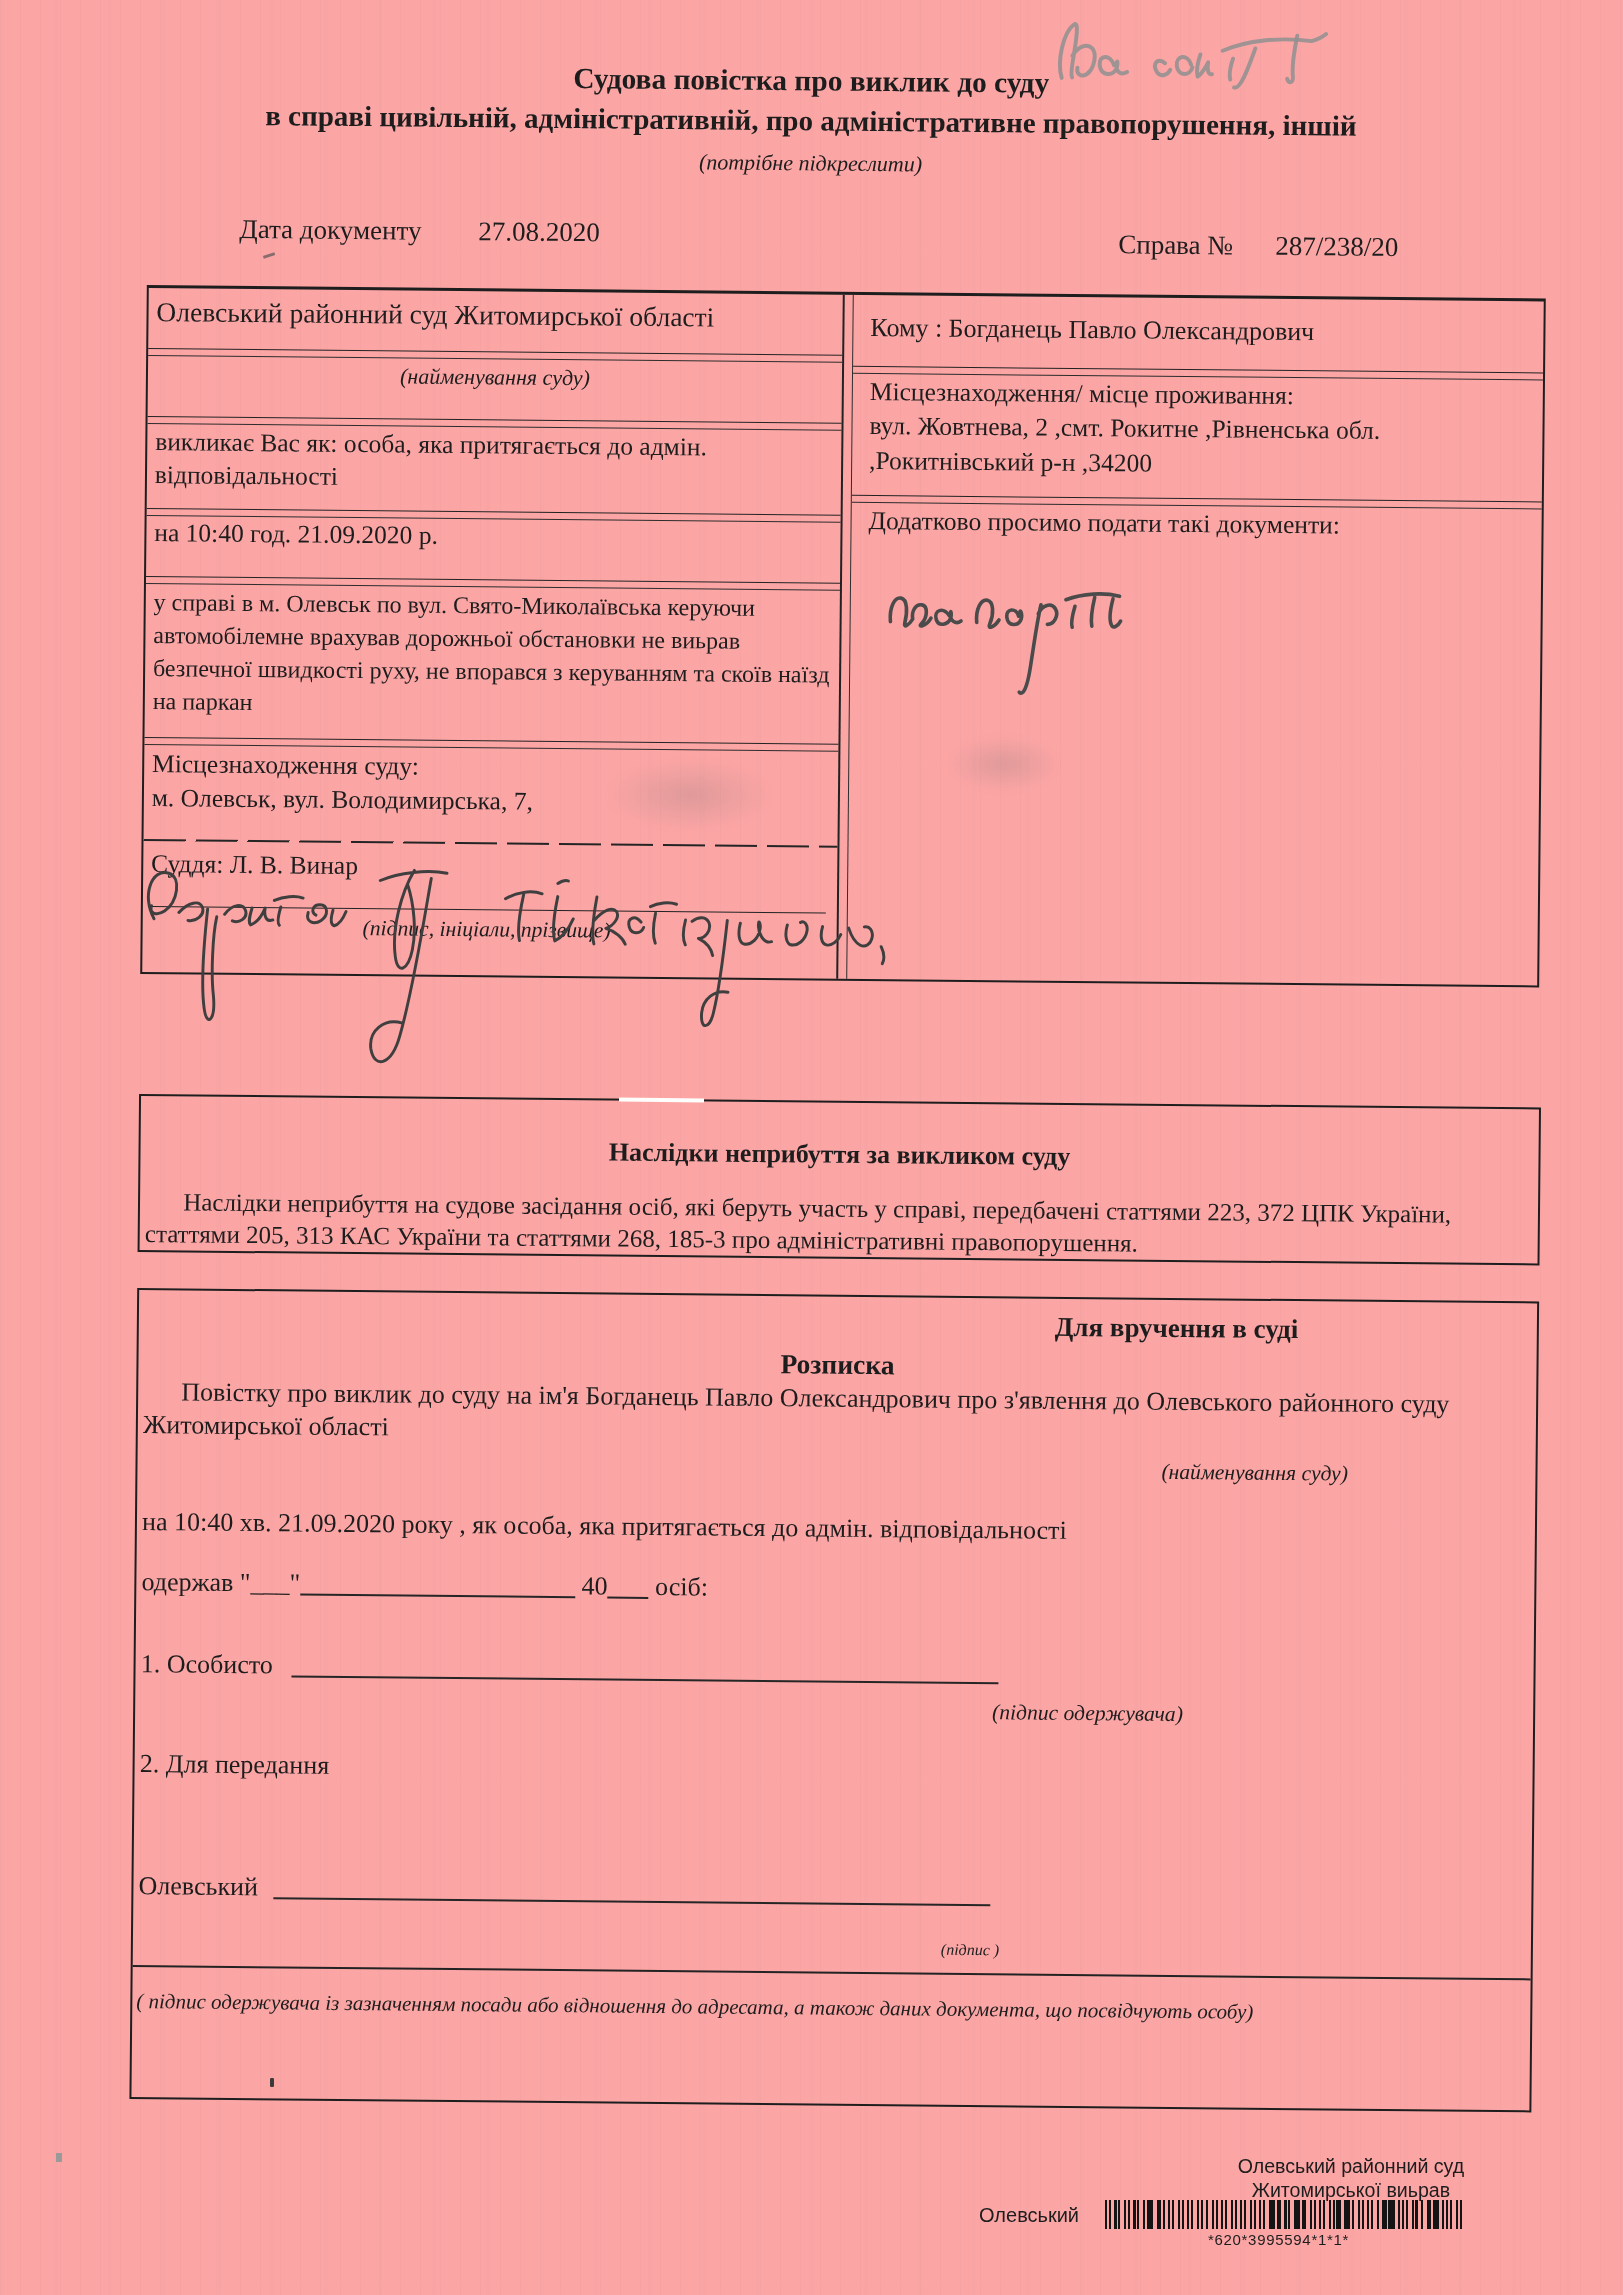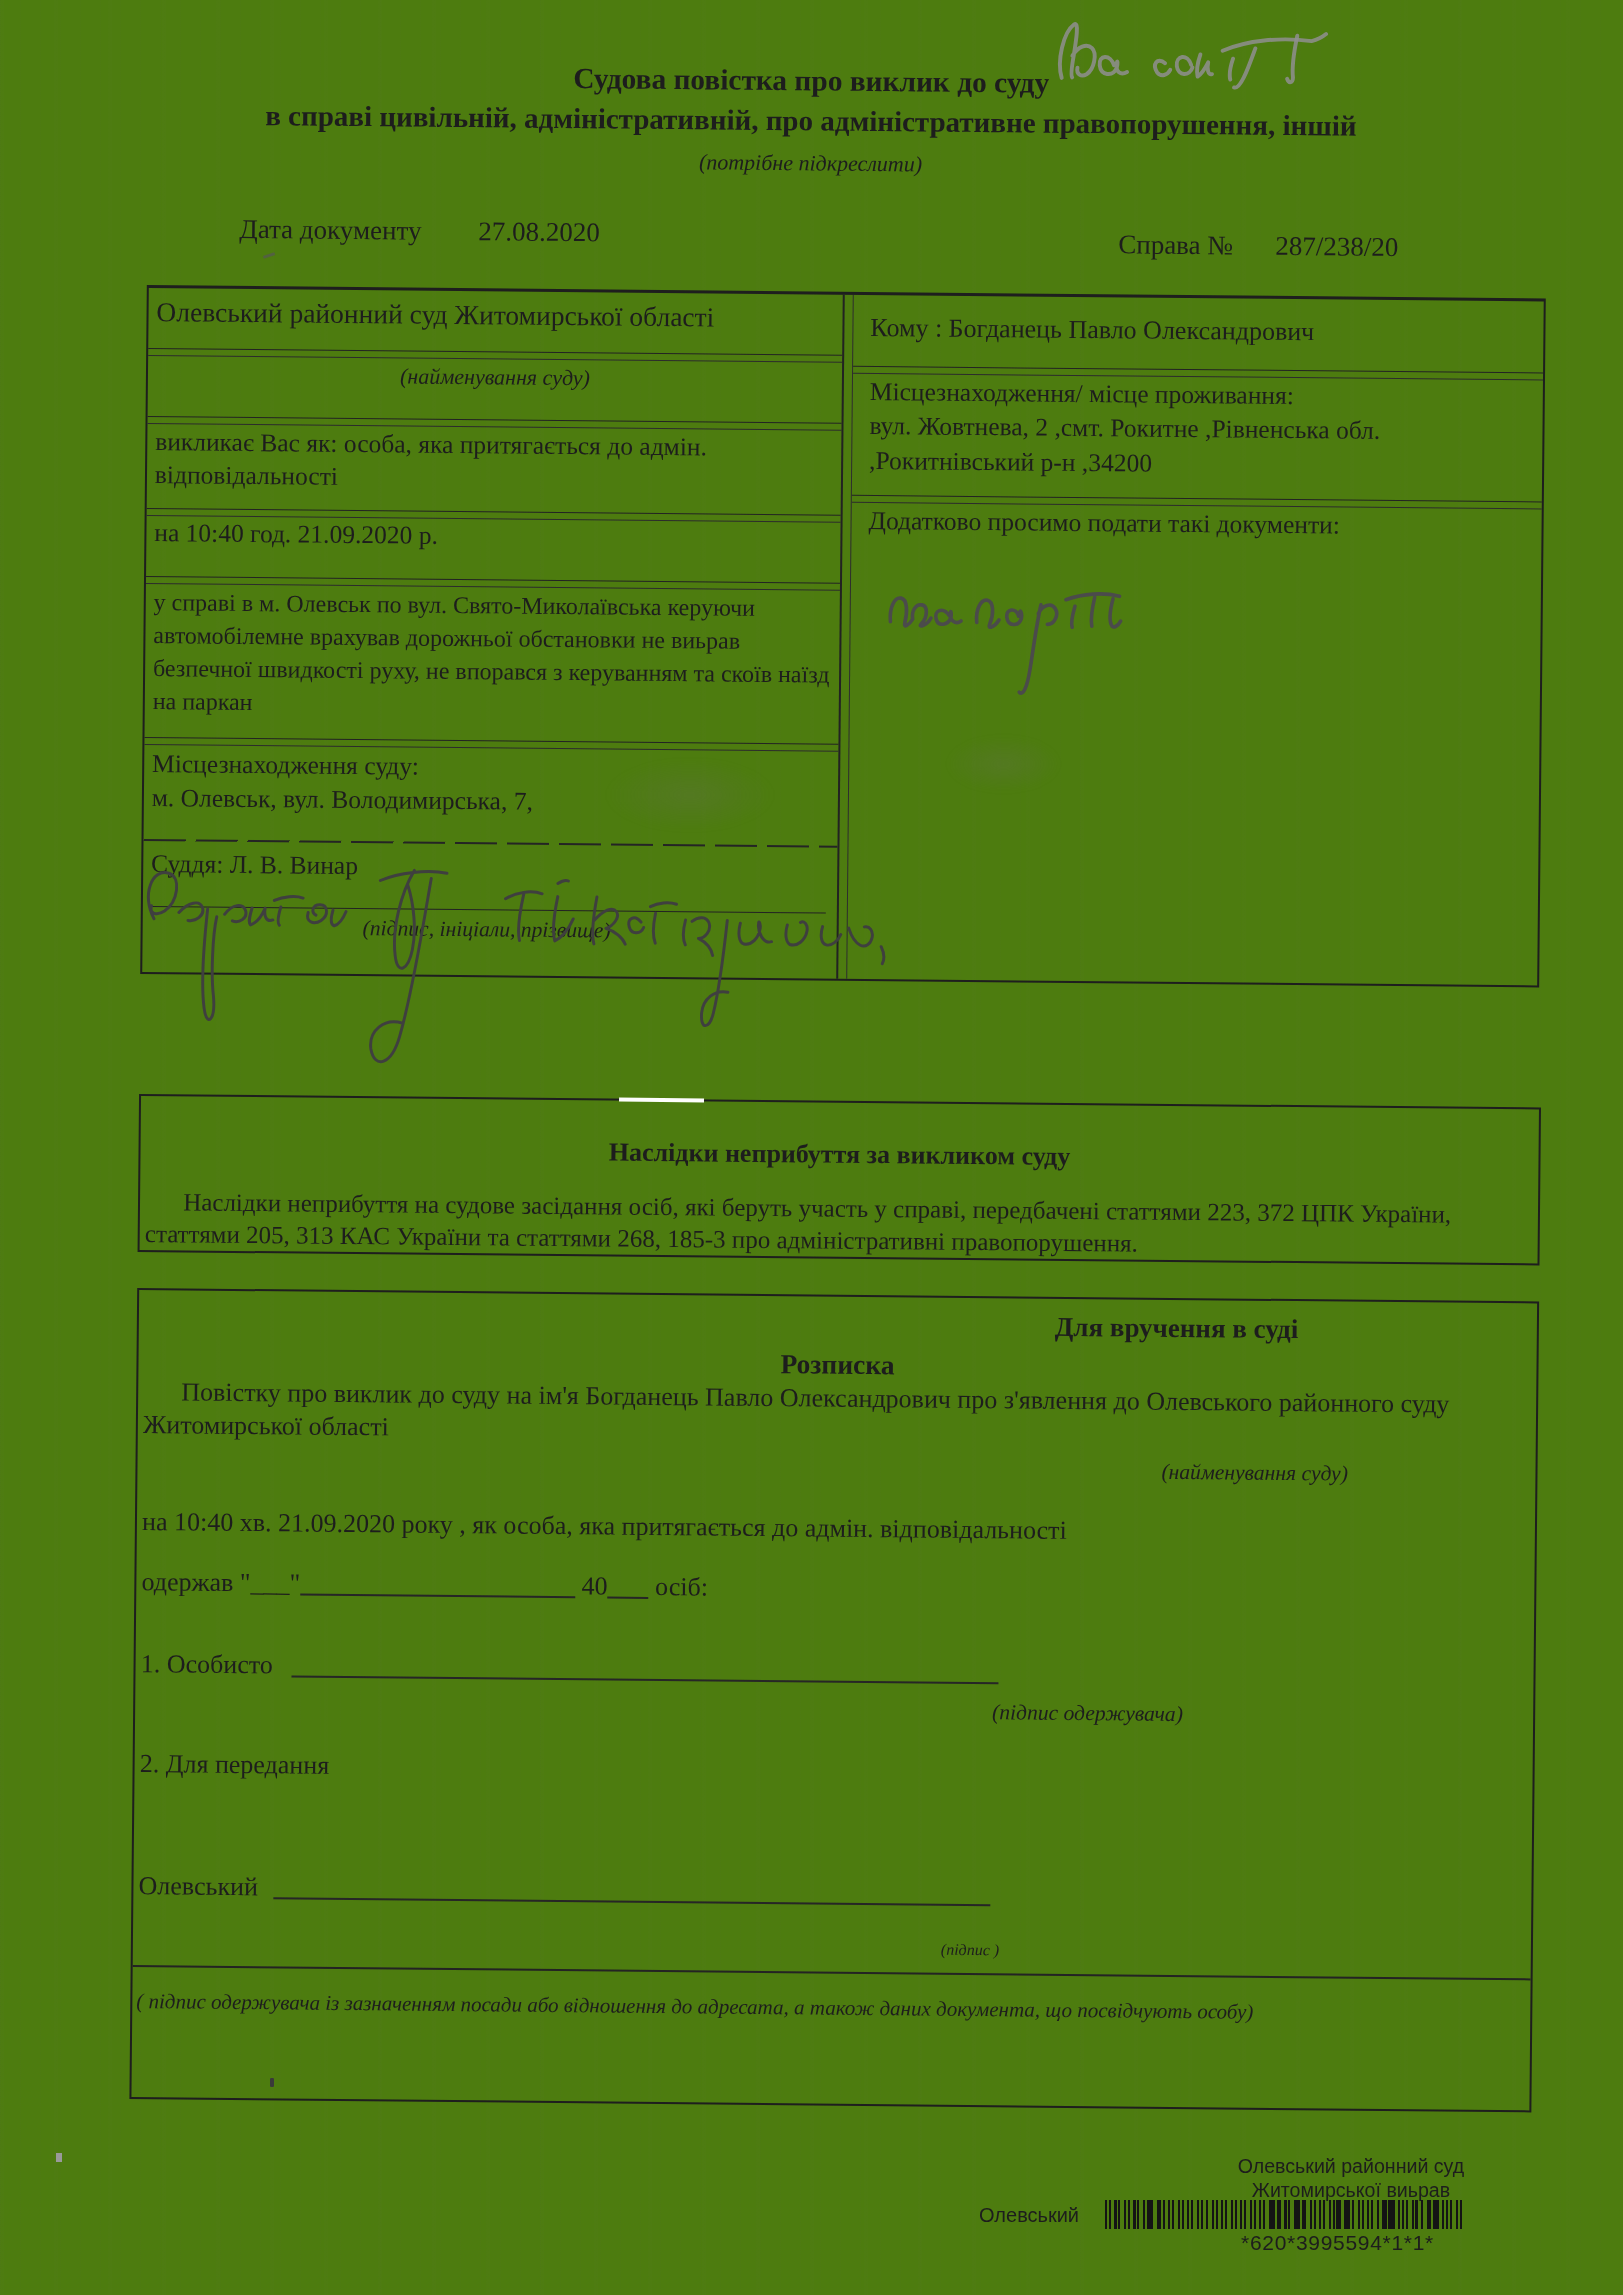--- a/index.html
+++ b/index.html
@@ -1,16 +1,16 @@
 <!DOCTYPE html>
 <html style="font-size:10.5px"><head>
 <meta charset="utf-8">
 <style>
   html,body{margin:0;padding:0;background:#e8e8e6;}
-  .page{position:relative;width:1623px;height:2295px;background:#4d7c0f;overflow:hidden;
+  .page{position:relative;width:1623px;height:2295px;background:#fca5a5;overflow:hidden;
         font-family:"Liberation Serif", serif;color:#1d1d1d;}
   
   .page::before{content:"";position:absolute;inset:0;pointer-events:none;
     background:repeating-linear-gradient(90deg, rgba(90,90,90,0.035) 0 1.3px, transparent 1.3px 20px),
                repeating-linear-gradient(90deg, rgba(120,120,120,0.02) 0 3.9px, transparent 3.9px 54px);}
   .tilt{position:absolute;inset:0;transform:rotate(0.55deg);transform-origin:144px 59px;}
   .abs{position:absolute;}
   .ctr{left:0;width:100%;text-align:center;}
   .b{font-weight:bold;}
   .i{font-style:italic;}
@@ -147,17 +147,17 @@
       <div class="abs i" style="left:3.9px;top:699px;width:1381px;font-size:21px;">( підпис одержувача із зазначенням посади або відношення до адресата, а також даних документа, що посвідчують особу)</div>
     </div>
 
   </div>
 
   <div>
     <div class="abs sans" style="left:1112px;top:2155px;width:478px;text-align:center;font-size:19.6px;">Олевський районний суд</div>
     <div class="abs sans" style="left:1112px;top:2179px;width:478px;text-align:center;font-size:19.6px;">Житомирської виьрав</div>
     <div class="abs sans" style="left:979px;top:2204px;font-size:20px;">Олевський</div>
     <div class="abs" style="left: 1105px; top: 2200px; height: 29px; white-space: nowrap; overflow: hidden; width: 361px;"><span class="bar" style="width: 2.1px; margin-right: 1.8px;"></span><span class="bar" style="width: 2.1px; margin-right: 3.5px;"></span><span class="bar" style="width: 2.1px; margin-right: 1.8px;"></span><span class="bar" style="width: 2.1px; margin-right: 3.5px;"></span><span class="bar" style="width: 2.1px; margin-right: 1.8px;"></span><span class="bar" style="width: 2.1px; margin-right: 3.5px;"></span><span class="bar" style="width: 2.1px; margin-right: 1.8px;"></span><span class="bar" style="width: 2.1px; margin-right: 3.5px;"></span><span class="bar" style="width: 2.1px; margin-right: 1.8px;"></span><span class="bar" style="width: 6.3px; margin-right: 3.5px;"></span><span class="bar" style="width: 4.2px; margin-right: 1.8px;"></span><span class="bar" style="width: 2.1px; margin-right: 3.5px;"></span><span class="bar" style="width: 2.1px; margin-right: 1.8px;"></span><span class="bar" style="width: 2.1px; margin-right: 3.5px;"></span><span class="bar" style="width: 2.1px; margin-right: 1.8px;"></span><span class="bar" style="width: 2.1px; margin-right: 3.5px;"></span><span class="bar" style="width: 2.1px; margin-right: 1.8px;"></span><span class="bar" style="width: 2.1px; margin-right: 3.5px;"></span><span class="bar" style="width: 2.1px; margin-right: 1.8px;"></span><span class="bar" style="width: 2.1px; margin-right: 3.5px;"></span><span class="bar" style="width: 2.1px; margin-right: 3.5px;"></span><span class="bar" style="width: 2.1px; margin-right: 1.8px;"></span><span class="bar" style="width: 2.1px; margin-right: 3.5px;"></span><span class="bar" style="width: 2.1px; margin-right: 1.8px;"></span><span class="bar" style="width: 2.1px; margin-right: 3.5px;"></span><span class="bar" style="width: 2.1px; margin-right: 1.8px;"></span><span class="bar" style="width: 2.1px; margin-right: 3.5px;"></span><span class="bar" style="width: 2.1px; margin-right: 1.8px;"></span><span class="bar" style="width: 2.1px; margin-right: 3.5px;"></span><span class="bar" style="width: 2.1px; margin-right: 1.8px;"></span><span class="bar" style="width: 2.1px; margin-right: 3.5px;"></span><span class="bar" style="width: 2.1px; margin-right: 1.8px;"></span><span class="bar" style="width: 2.1px; margin-right: 3.5px;"></span><span class="bar" style="width: 6.3px; margin-right: 1.8px;"></span><span class="bar" style="width: 4.2px; margin-right: 3.5px;"></span><span class="bar" style="width: 2.1px; margin-right: 1.8px;"></span><span class="bar" style="width: 2.1px; margin-right: 3.5px;"></span><span class="bar" style="width: 6.3px; margin-right: 1.8px;"></span><span class="bar" style="width: 4.2px; margin-right: 3.5px;"></span><span class="bar" style="width: 2.1px; margin-right: 1.8px;"></span><span class="bar" style="width: 2.1px; margin-right: 3.5px;"></span><span class="bar" style="width: 2.1px; margin-right: 1.8px;"></span><span class="bar" style="width: 2.1px; margin-right: 3.5px;"></span><span class="bar" style="width: 2.1px; margin-right: 1.8px;"></span><span class="bar" style="width: 2.1px; margin-right: 1.8px;"></span><span class="bar" style="width: 4.2px; margin-right: 3.5px;"></span><span class="bar" style="width: 6.3px; margin-right: 1.8px;"></span><span class="bar" style="width: 2.1px; margin-right: 3.5px;"></span><span class="bar" style="width: 2.1px; margin-right: 1.8px;"></span><span class="bar" style="width: 2.1px; margin-right: 3.5px;"></span><span class="bar" style="width: 2.1px; margin-right: 1.8px;"></span><span class="bar" style="width: 2.1px; margin-right: 3.5px;"></span><span class="bar" style="width: 2.1px; margin-right: 3.5px;"></span><span class="bar" style="width: 4.2px; margin-right: 1.8px;"></span><span class="bar" style="width: 6.3px; margin-right: 3.5px;"></span><span class="bar" style="width: 2.1px; margin-right: 1.8px;"></span><span class="bar" style="width: 2.1px; margin-right: 1.8px;"></span><span class="bar" style="width: 2.1px; margin-right: 3.5px;"></span><span class="bar" style="width: 2.1px; margin-right: 1.8px;"></span><span class="bar" style="width: 2.1px; margin-right: 3.5px;"></span><span class="bar" style="width: 2.1px; margin-right: 3.5px;"></span><span class="bar" style="width: 4.2px; margin-right: 1.8px;"></span><span class="bar" style="width: 6.3px; margin-right: 3.5px;"></span><span class="bar" style="width: 2.1px; margin-right: 1.8px;"></span><span class="bar" style="width: 2.1px; margin-right: 1.8px;"></span><span class="bar" style="width: 2.1px; margin-right: 3.5px;"></span><span class="bar" style="width: 2.1px; margin-right: 1.8px;"></span><span class="bar" style="width: 2.1px; margin-right: 3.5px;"></span></div>
-    <div class="abs sans" style="left:1105px;top:2231px;width:465px;text-align:center;font-size:21px;letter-spacing:0.7px;">*620*3995594*1*1*</div>
+    <div class="abs sans" style="left:1046px;top:2231px;width:465px;text-align:center;font-size:15px;letter-spacing:0.7px;">*620*3995594*1*1*</div>
   </div>
 
 </div>
 
 
 </body></html>

